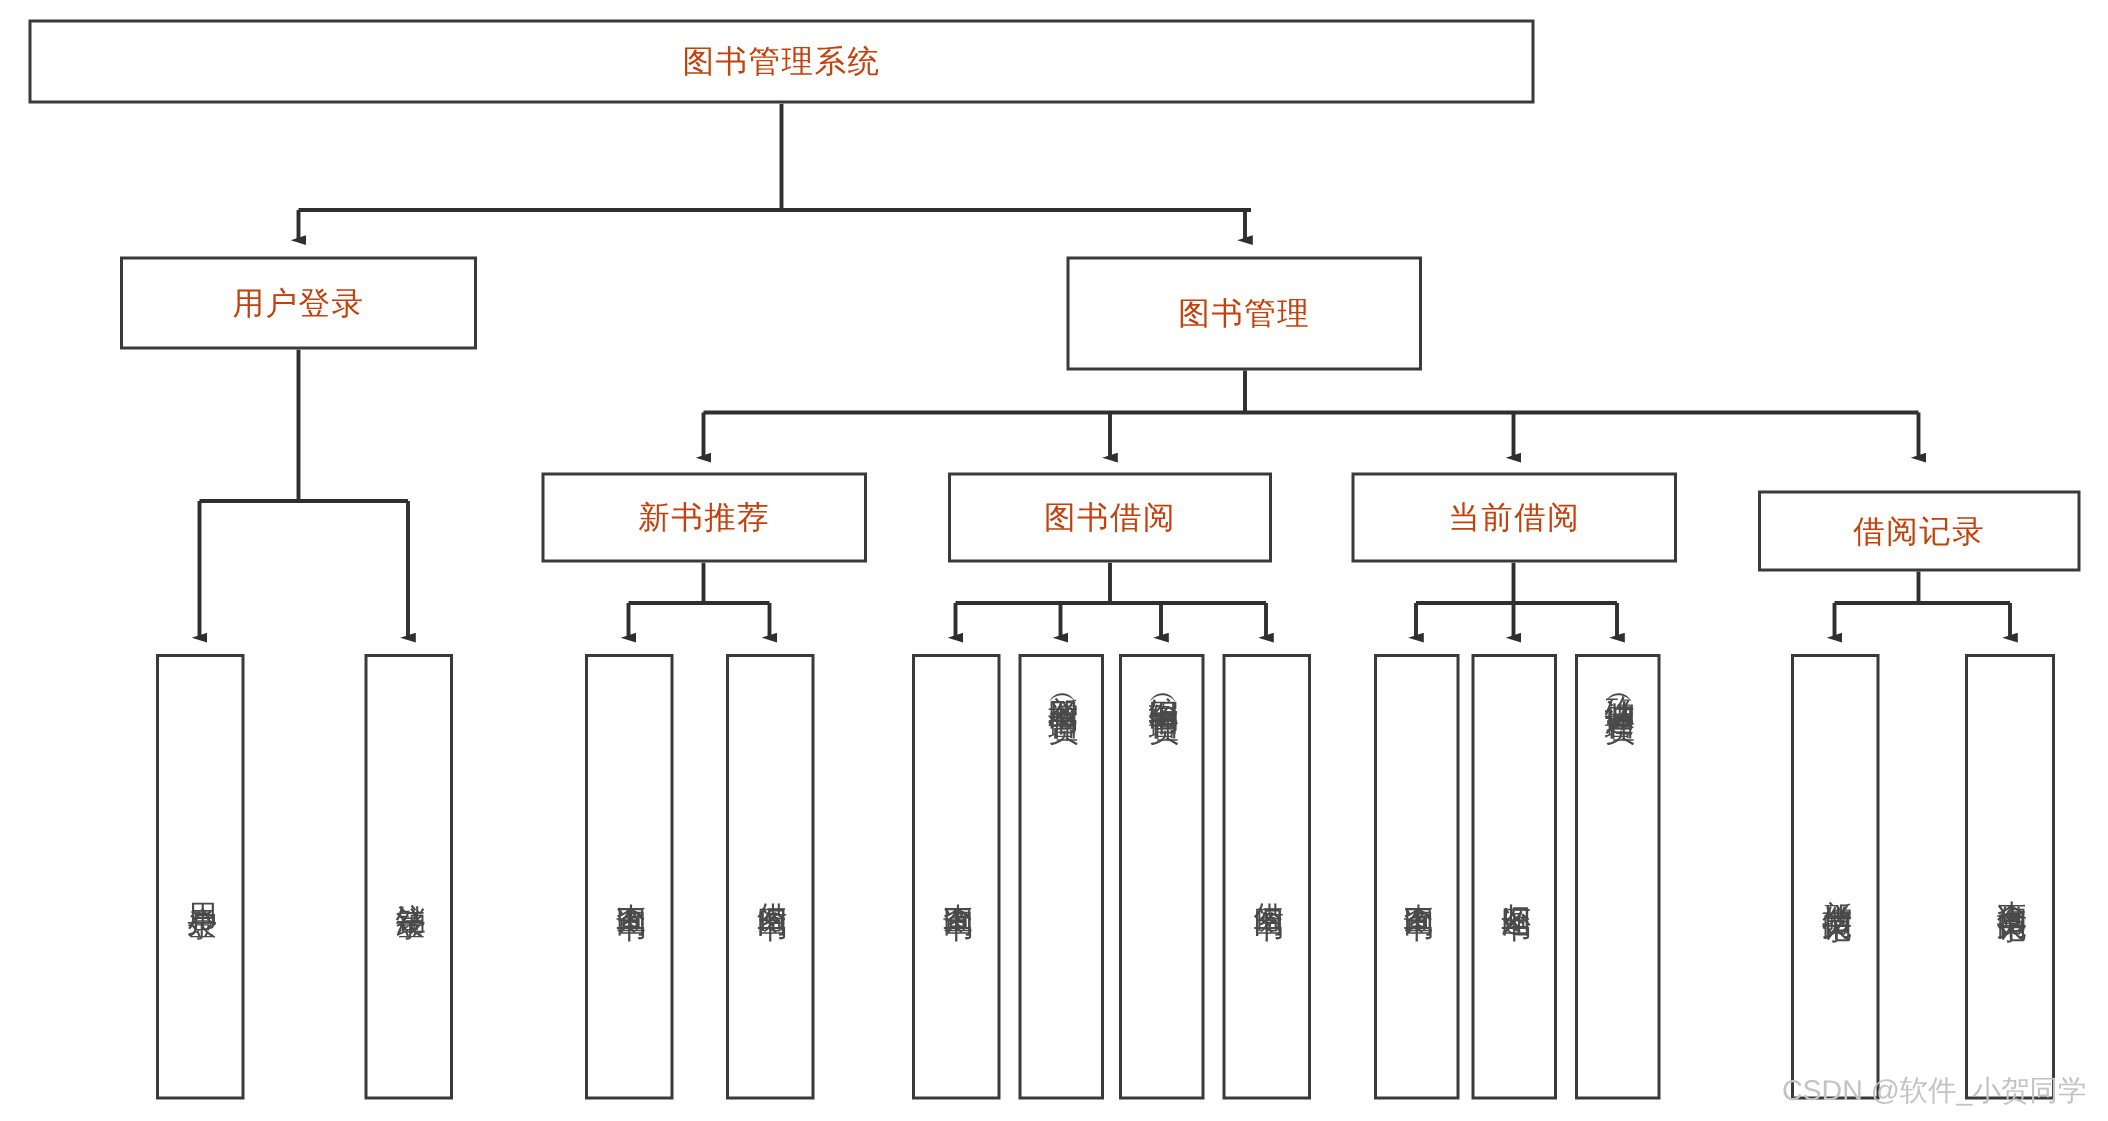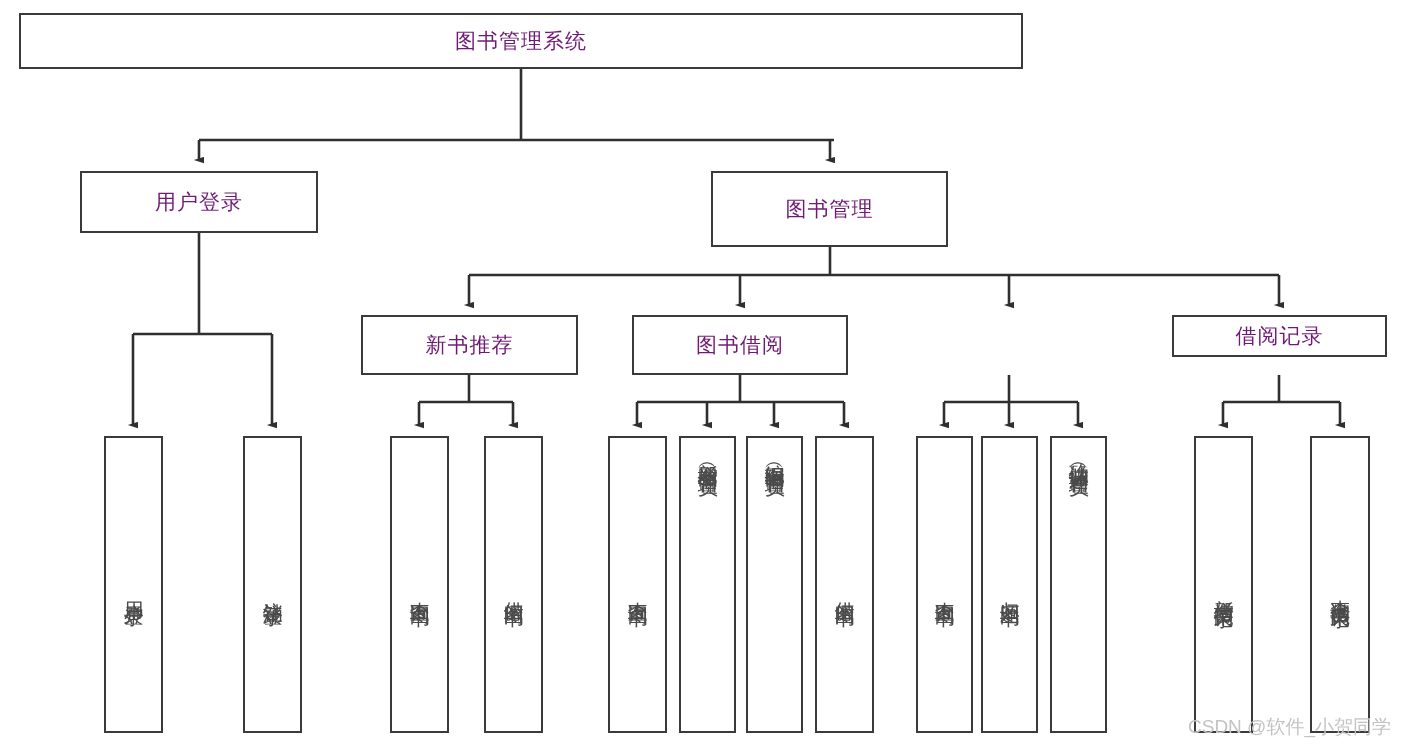--- a/index.html
+++ b/index.html
@@ -30,21 +30,21 @@
     box-sizing: border-box;
     background: #ffffff;
     border: 2px solid #3a3a3a;
     display: flex;
     align-items: center;
     justify-content: center;
     z-index: 2;
   }
   .node.horiz {
     font-size: 21px;
-    color: #701a75;
+    color: #c2410c;
     letter-spacing: 1px;
     text-align: center;
   }
   .node.leaf {
     font-size: 20px;
     color: #4a4a4a;
     align-items: flex-start;
     justify-content: center;
     padding-top: 10px;
   }
@@ -136,22 +136,25 @@
   </div>
 
   <div class="node horiz" style="left:632px;top:315px;width:216px;height:60px;">
     <span>图书借阅</span>
   </div>
 
   <div class="node horiz" style="left:361px;top:315px;width:217px;height:60px;">
     <span>新书推荐</span>
   </div>
 
-
-  <div class="node horiz" style="left:1172px;top:315px;width:215px;height:42px;">
+  <div class="node horiz" style="left:901px;top:315px;width:217px;height:60px;">
+    <span>当前借阅</span>
+  </div>
+
+  <div class="node horiz" style="left:1172px;top:327px;width:215px;height:54px;">
     <span>借阅记录</span>
   </div>
 
   <div class="node leaf mid" style="left:104px;top:436px;width:59px;height:297px;">
     <span class="vtext">用户登录</span>
   </div>
 
   <div class="node leaf mid" style="left:243px;top:436px;width:59px;height:297px;">
     <span class="vtext">注销登录</span>
   </div>

